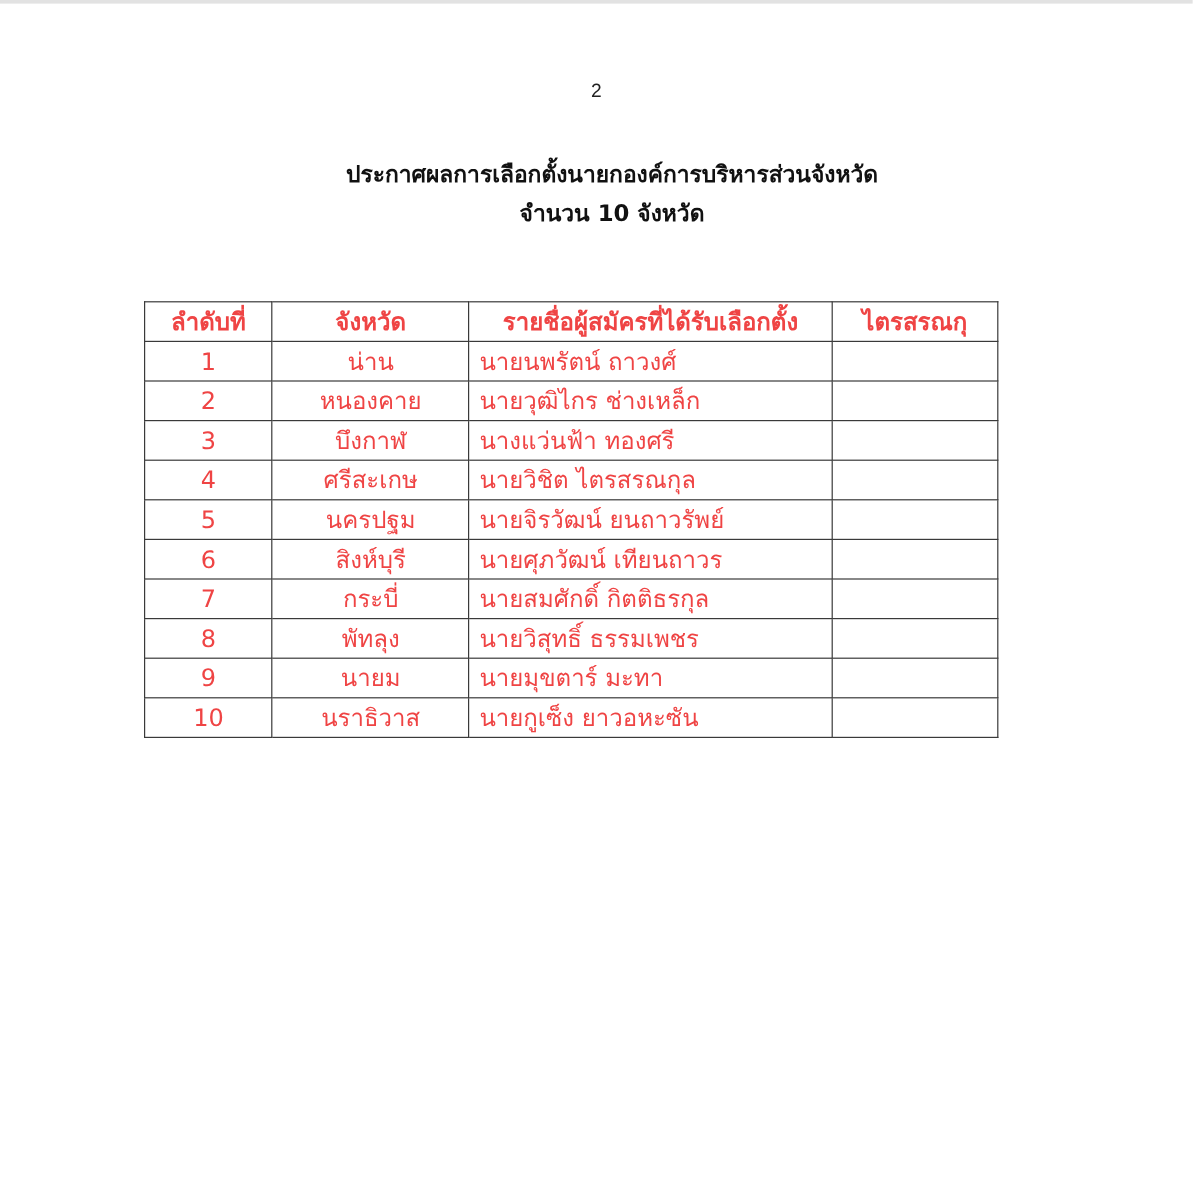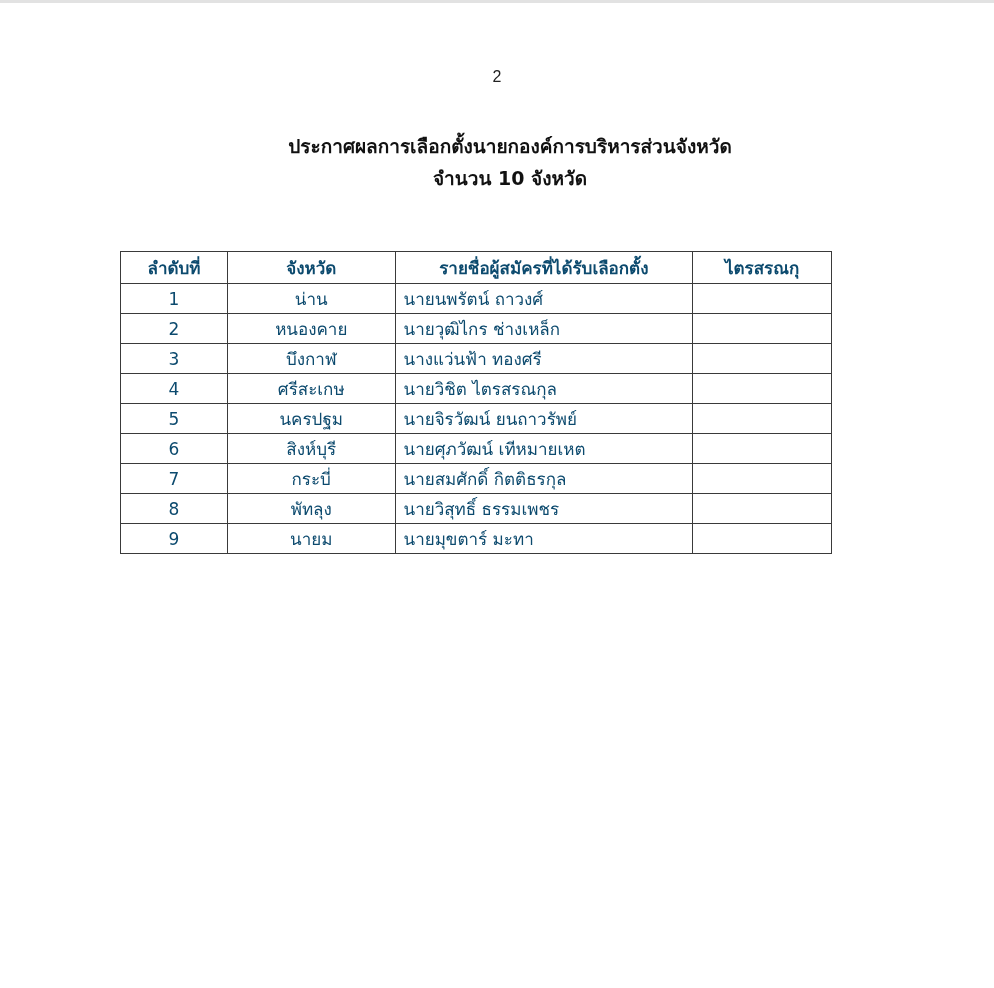--- a/index.html
+++ b/index.html
@@ -43,22 +43,22 @@
       line-height: 32px;
       color: #111;
     }
     .title div { margin: 0; }
     table.results {
       position: absolute;
       left: 120px;
       top: 251px;
       border-collapse: collapse;
       width: 712px;
-      font-size: 17px;
-      color: #0c4a6e;
+      font-size: 20px;
+      color: #ef4444;
     }
     table.results th, table.results td {
       border: 1px solid #3a3a3a;
       height: 30px;
       padding: 0 8px;
       box-sizing: border-box;
       white-space: nowrap;
     }
     table.results th {
       font-weight: bold;
@@ -126,35 +126,41 @@
     </tr>
     <tr>
       <td class="center">5</td>
       <td class="center">นครปฐม</td>
       <td class="left">นายจิรวัฒน์ ยนถาวรัพย์</td>
       <td></td>
     </tr>
     <tr>
       <td class="center">6</td>
       <td class="center">สิงห์บุรี</td>
-      <td class="left">นายศุภวัฒน์ เทีหมายเหต</td>
+      <td class="left">นายศุภวัฒน์ เทียนถาวร</td>
       <td></td>
     </tr>
     <tr>
       <td class="center">7</td>
       <td class="center">กระบี่</td>
       <td class="left">นายสมศักดิ์ กิตติธรกุล</td>
       <td></td>
     </tr>
     <tr>
       <td class="center">8</td>
       <td class="center">พัทลุง</td>
       <td class="left">นายวิสุทธิ์ ธรรมเพชร</td>
       <td></td>
     </tr>
     <tr>
       <td class="center">9</td>
       <td class="center">นายม</td>
       <td class="left">นายมุขตาร์ มะทา</td>
       <td></td>
     </tr>
+    <tr>
+      <td class="center">10</td>
+      <td class="center">นราธิวาส</td>
+      <td class="left">นายกูเซ็ง ยาวอหะซัน</td>
+      <td></td>
+    </tr>
   </tbody>
 </table>
 
 </body></html>

